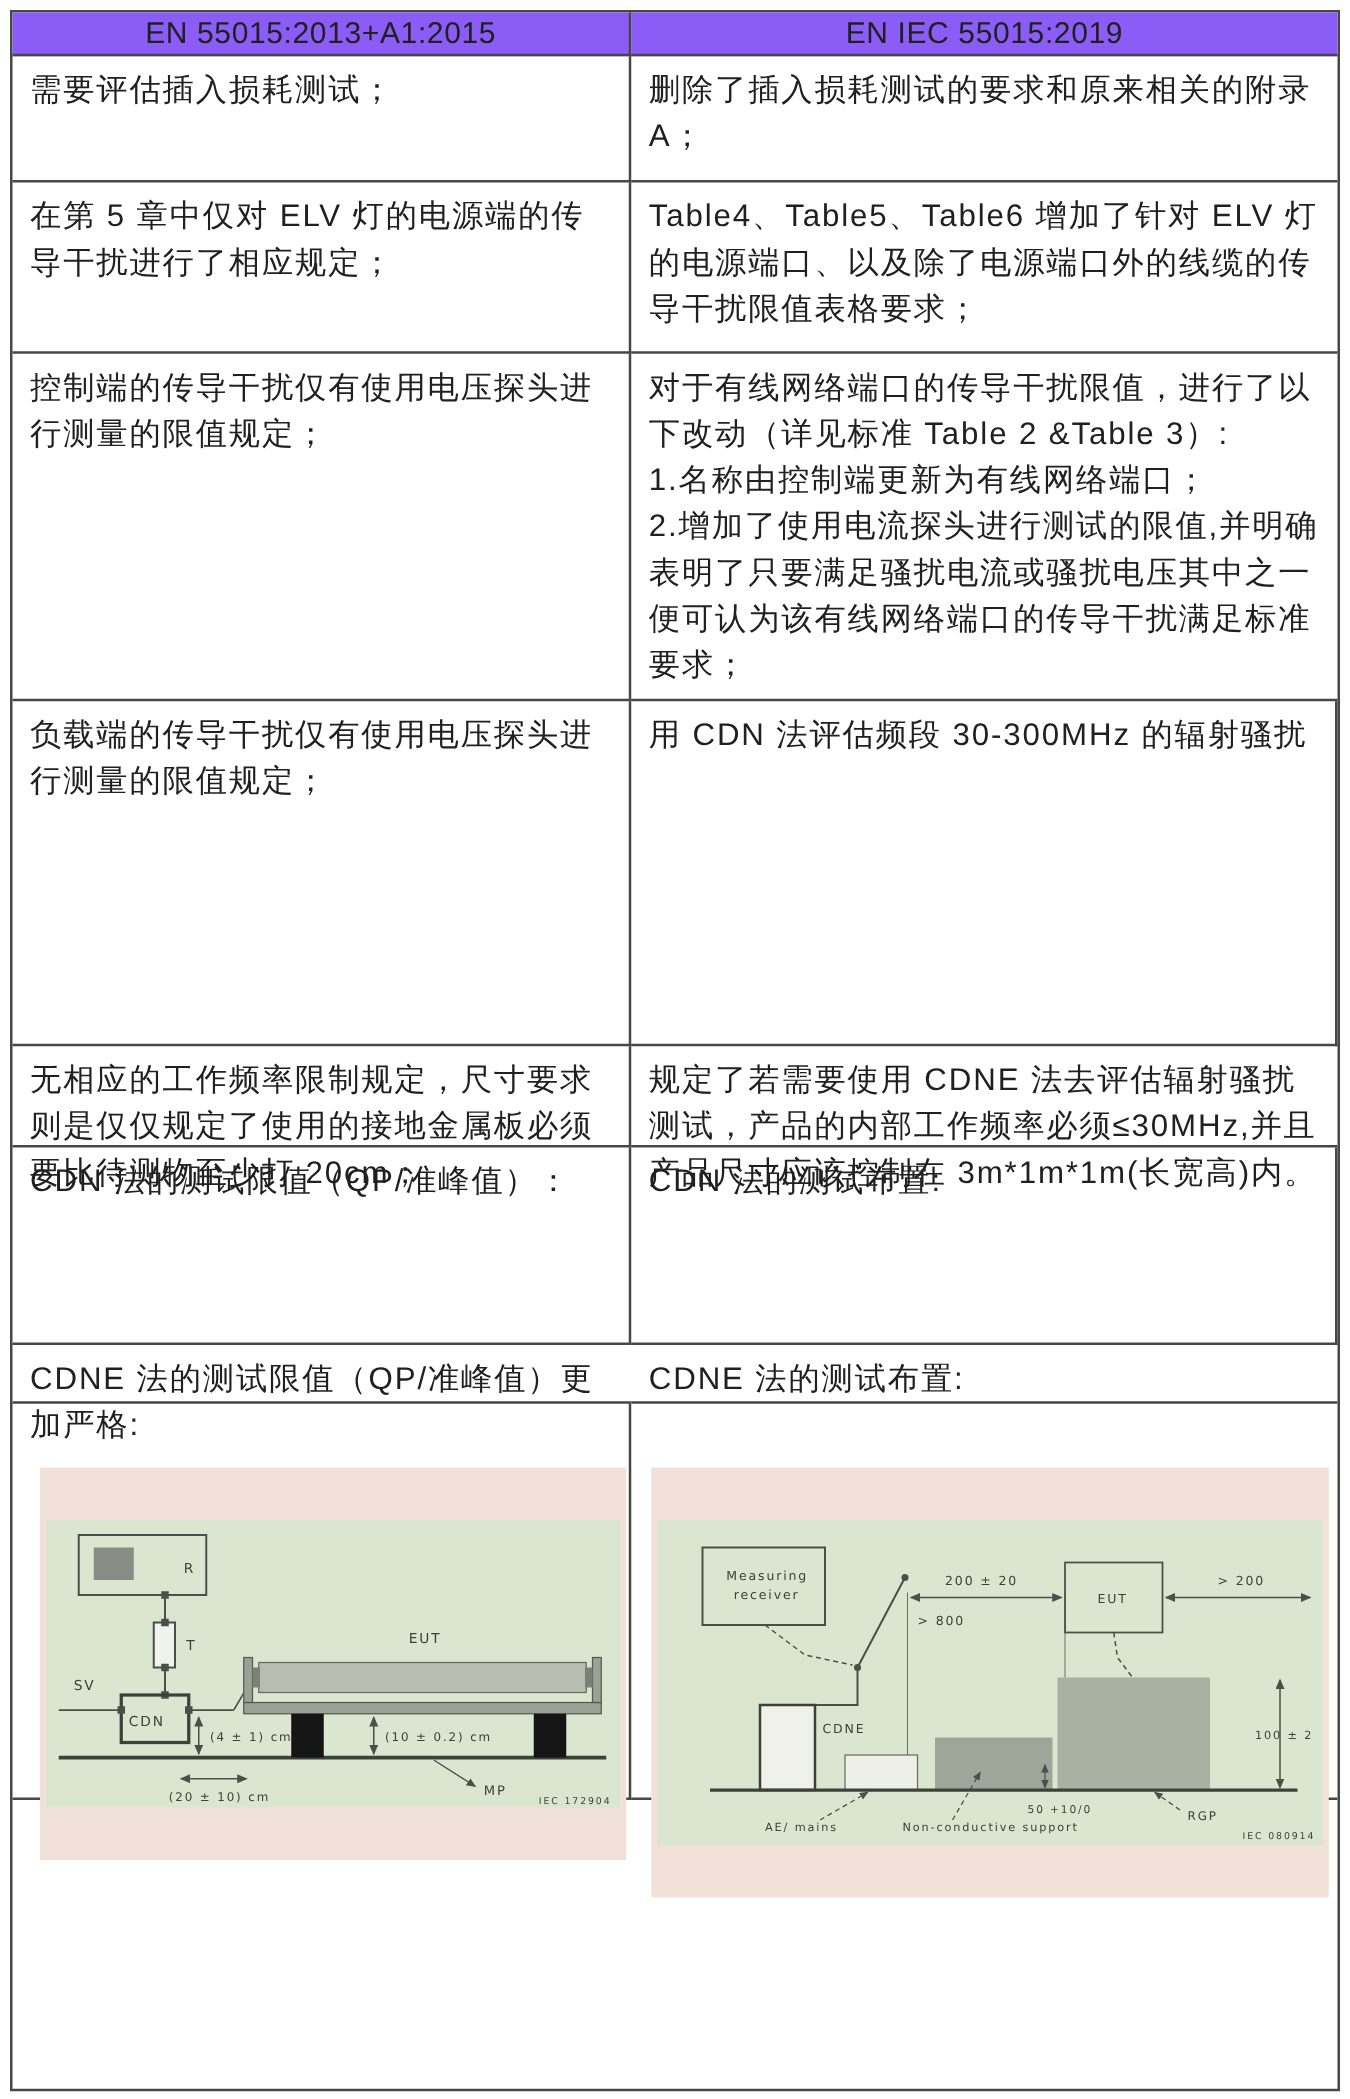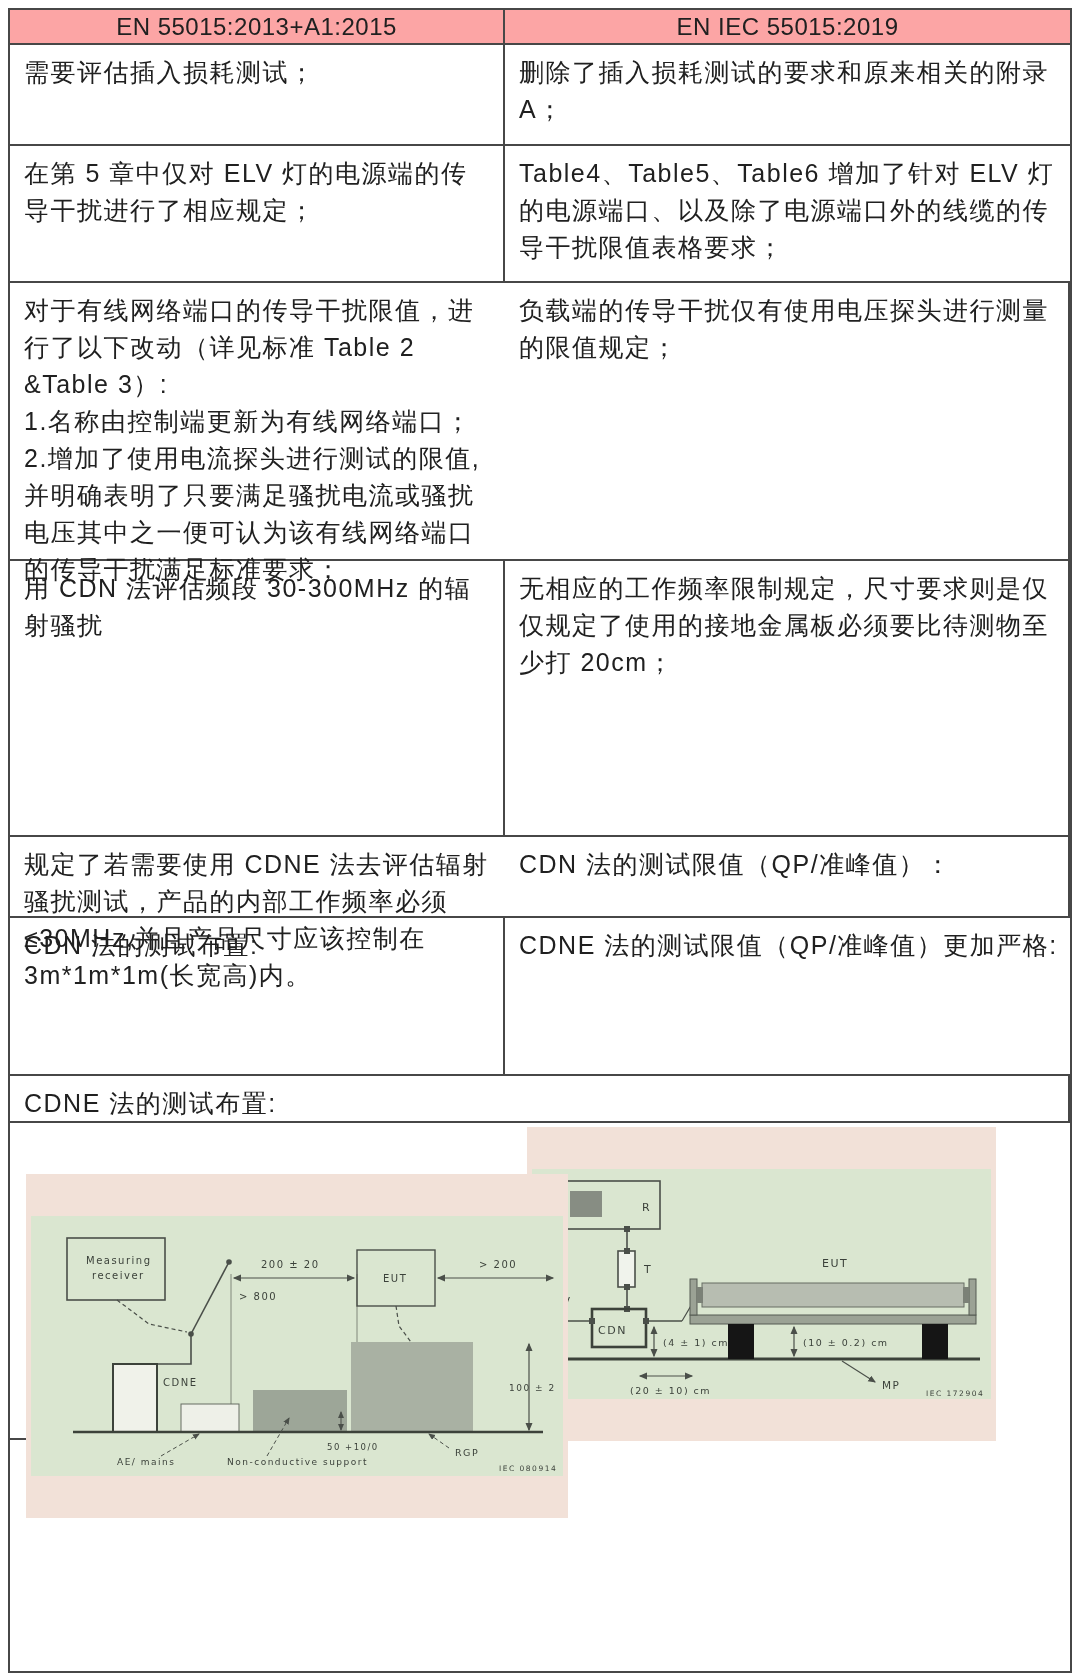--- a/index.html
+++ b/index.html
@@ -8,40 +8,41 @@
     position:absolute;left:8px;top:8px;width:1064px;height:1665px;
     border:2px solid #474747;box-sizing:border-box;
     display:grid;
     grid-template-columns:495px 565px;
     grid-template-rows:35px 101px 137px 278px 276px 81px 158px 47px 317px 1fr;
     background:#ffffff;
   }
   .cell{box-sizing:border-box;border-bottom:2px solid #474747;padding:9px 12px 0 14px;
         font-size:25px;line-height:1.48;letter-spacing:1.5px;white-space:pre-line;}
   .cell.lc{border-right:2px solid #474747;}
-  .cell.hdr{background:#fca5a5;padding:0;text-align:center;font-size:24px;line-height:33px;letter-spacing:0.5px;white-space:nowrap;}
+  .cell.hdr{background:#8b5cf6;padding:0;text-align:center;font-size:24px;line-height:33px;letter-spacing:0.5px;white-space:nowrap;}
   .frame{margin:14px 0 0 8px;background:#f2e1d8;padding:5px;display:inline-block;}
   .frame.rt{margin-left:2px;}
   .dia{background:#dae6d0;display:block;}
   svg text{font-family:"DejaVu Sans","Liberation Sans",sans-serif;fill:#3b413a;}
 </style>
 </head>
 <body>
 
 <div class="tbl">
 
   <div class="cell hdr lc">EN 55015:2013+A1:2015</div>
   <div class="cell hdr">EN IEC 55015:2019</div>
 
   <div class="cell lc">需要评估插入损耗测试；</div>
   <div class="cell">删除了插入损耗测试的要求和原来相关的附录 A；</div>
 
   <div class="cell lc">在第 5 章中仅对 ELV 灯的电源端的传导干扰进行了相应规定；</div>
   <div class="cell">Table4、Table5、Table6 增加了针对 ELV 灯的电源端口、以及除了电源端口外的线缆的传导干扰限值表格要求；</div>
 
+  <div class="cell lc">控制端的传导干扰仅有使用电压探头进行测量的限值规定；</div>
   <div class="cell">对于有线网络端口的传导干扰限值，进行了以下改动（详见标准 Table 2 &amp;Table 3）:
 1.名称由控制端更新为有线网络端口；
 2.增加了使用电流探头进行测试的限值,并明确表明了只要满足骚扰电流或骚扰电压其中之一便可认为该有线网络端口的传导干扰满足标准要求；</div>
 
   <div class="cell lc">负载端的传导干扰仅有使用电压探头进行测量的限值规定；</div>
 
   <div class="cell lc">用 CDN 法评估频段 30-300MHz 的辐射骚扰</div>
 
   <div class="cell lc">无相应的工作频率限制规定，尺寸要求则是仅仅规定了使用的接地金属板必须要比待测物至少打 20cm；</div>
   <div class="cell">规定了若需要使用 CDNE 法去评估辐射骚扰测试，产品的内部工作频率必须≤30MHz,并且产品尺寸应该控制在 3m*1m*1m(长宽高)内。</div>

